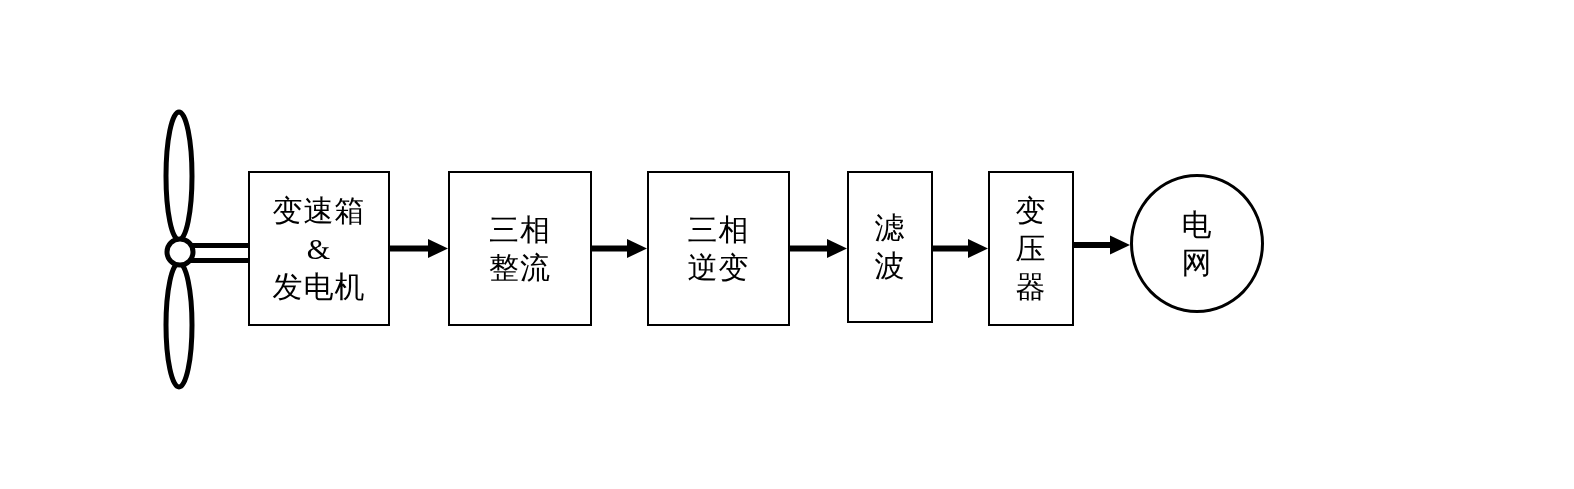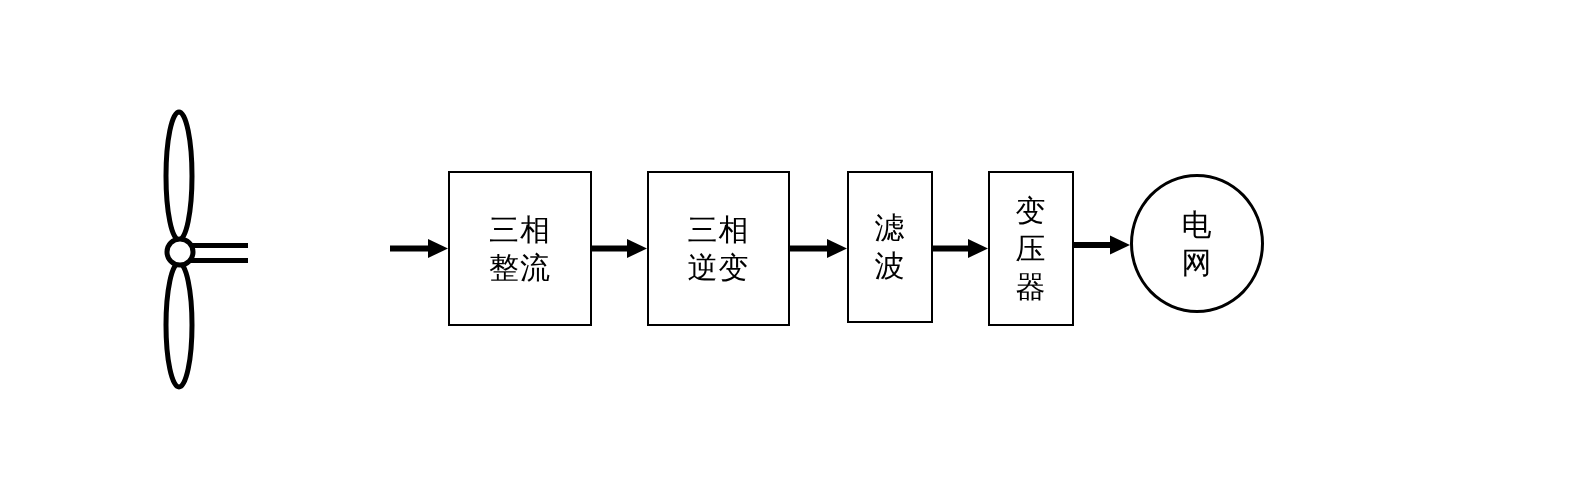--- a/index.html
+++ b/index.html
@@ -85,20 +85,23 @@
       <line x1="933" y1="248.5" x2="971" y2="248.5" stroke="#000" stroke-width="6"></line>
       <polygon points="988,248.5 968,239 968,258" fill="#000"></polygon>
     </g>
 
     <g>
       <line x1="1074" y1="245" x2="1113" y2="245" stroke="#000" stroke-width="6"></line>
       <polygon points="1130,245 1110,235.5 1110,254.5" fill="#000"></polygon>
     </g>
   </svg>
 
+  <div class="node rect" id="node-gearbox">变速箱
+&amp;
+发电机</div>
 
   <div class="node rect" id="node-rectifier">三相
 整流</div>
 
   <div class="node rect" id="node-inverter">三相
 逆变</div>
 
   <div class="node rect" id="node-filter">滤
 波</div>
 

